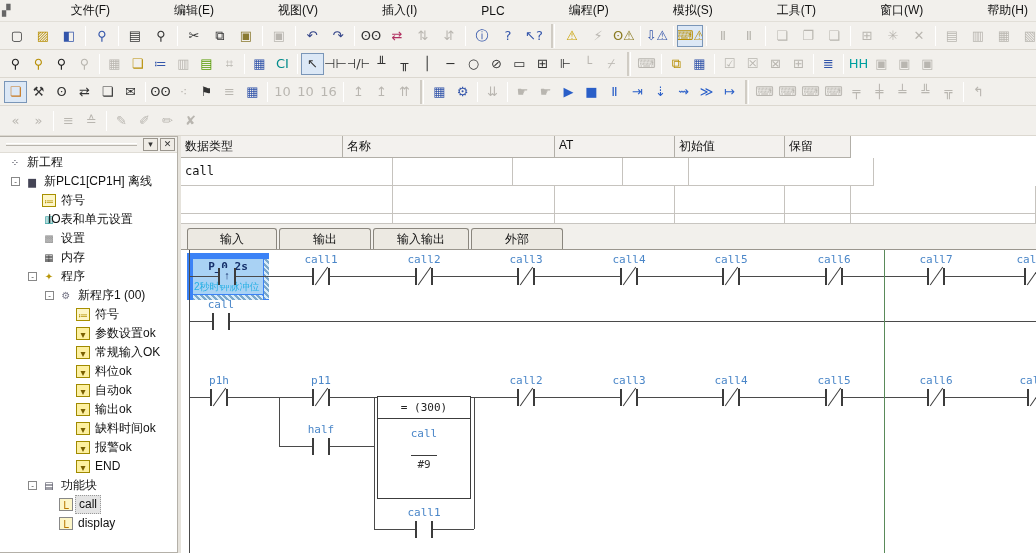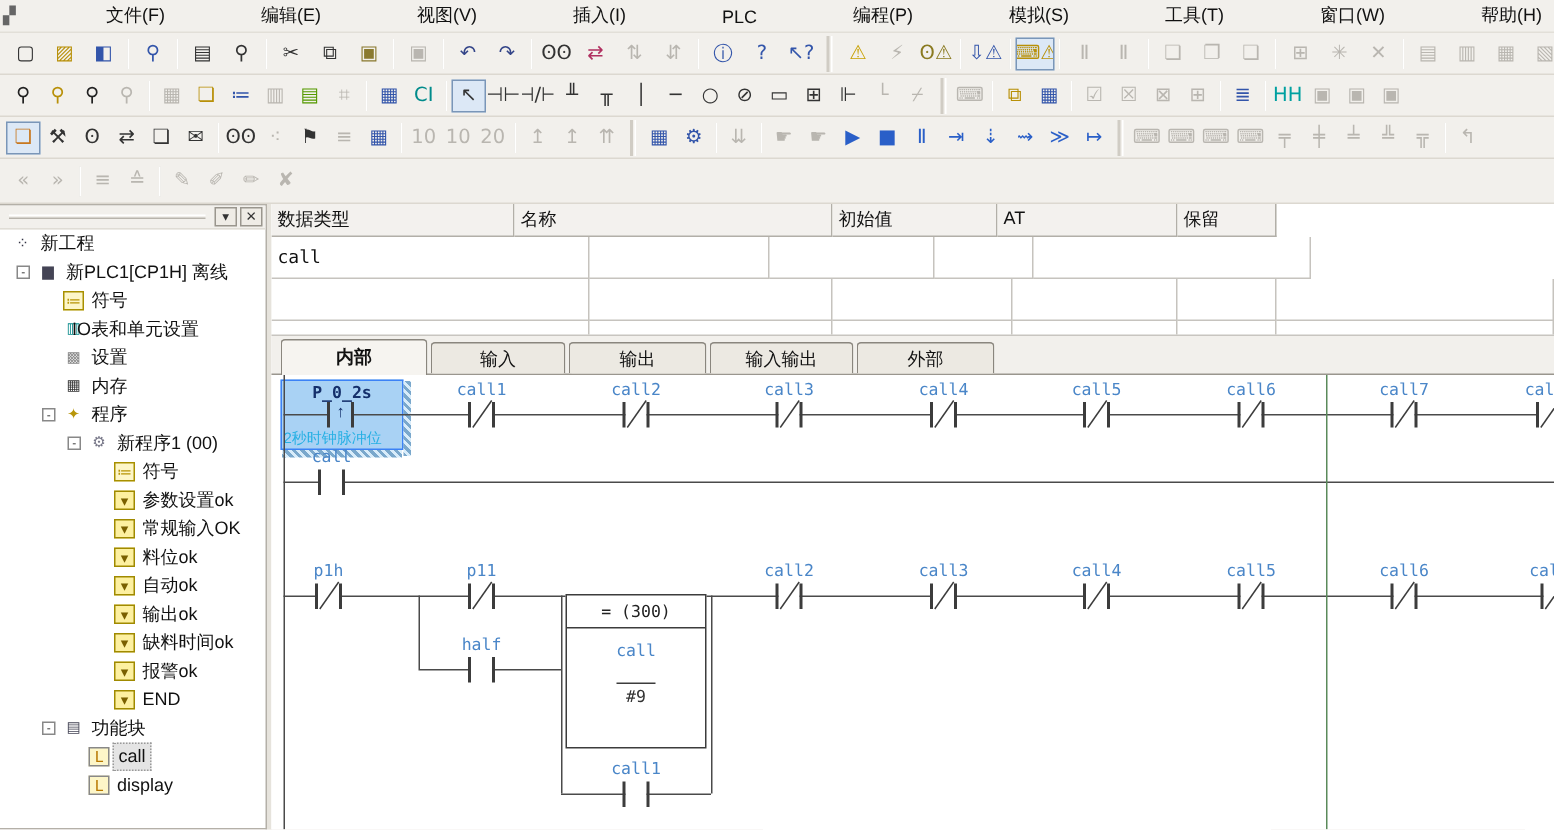--- a/index.html
+++ b/index.html
@@ -77,21 +77,21 @@
   #ladder { position:absolute; left:0; top:114px; width:855px; height:303px; background:#fff; overflow:hidden; }
   .wire { position:absolute; height:1px; background:#4a4a4a; }
   .vline { position:absolute; width:1px; background:#4a4a4a; }
   .pageline { position:absolute; width:1px; top:0; height:303px; }
   .lad-label { position:absolute; transform:translateX(-50%); font-family:"DejaVu Sans Mono", monospace;
                font-size:11px; color:#4a86c8; line-height:12px; }
   .cbacking { position:absolute; background:#fff; }
   .cbar { position:absolute; width:2px; background:#3c3c3c; }
   .cslash { position:absolute; width:1px; height:22px; background:#3c3c3c; transform:rotate(35deg); }
   .carrow { position:absolute; transform:translateX(-50%); font-size:11px; color:#15306b; line-height:14px; }
-  #selcell { position:absolute; background:#a9d2f4; border:1px solid #3b82f6; }
+  #selcell { position:absolute; background:#a9d2f4; border:6px solid #3b82f6; }
   #selcell .hatchR, #selcell .hatchB { position:absolute;
       background:repeating-linear-gradient(45deg,#7aa8cc 0 2px,#d8ecfa 2px 4px); }
   #selcell .hatchR { right:-6px; top:0; width:5px; height:calc(100% + 5px); }
   #selcell .hatchB { left:0; bottom:-6px; width:100%; height:5px; }
   #selcell .stitle { position:absolute; left:0; right:0; top:1px; text-align:center; color:#15306b;
                      font-family:"DejaVu Sans Mono", monospace; font-size:11px; font-weight:bold; }
   #selcell .scomment { position:absolute; left:1px; bottom:0; white-space:nowrap; overflow:hidden;
                        width:100%; color:#28b0e4; font-size:10px; }
   #fbblock { position:absolute; background:#fff; border:1px solid #3c3c3c; }
   #fbblock .bhead { height:22px; line-height:22px; text-align:center; border-bottom:1px solid #3c3c3c;
@@ -232,21 +232,21 @@
       <div class="tbtn" title="properties">✉</div>
       <div class="tsep"></div>
       <div class="tbtn" title="watch-binoculars">ʘʘ</div>
       <div class="tbtn dis" title="output-dots">⁖</div>
       <div class="tbtn" title="flag-page">⚑</div>
       <div class="tbtn dis" title="list-page">≡</div>
       <div class="tbtn" title="grid-page" style="color: rgb(51, 85, 170);">▦</div>
       <div class="tsep"></div>
       <div class="tbtn dis" title="decimal-display">10</div>
       <div class="tbtn dis" title="signed-decimal-display">10</div>
-      <div class="tbtn dis" title="hex-display">20</div>
+      <div class="tbtn dis" title="hex-display">16</div>
       <div class="tsep"></div>
       <div class="tbtn dis" title="monitor-up">↥</div>
       <div class="tbtn dis" title="monitor-up-2">↥</div>
       <div class="tbtn dis" title="multipoint-monitor">⇈</div>
       <div class="tbrk"></div>
       <div class="tbtn" title="simulator-online" style="color: rgb(51, 85, 170);">▦</div>
       <div class="tbtn" title="simulator-settings" style="color: rgb(51, 85, 170);">⚙</div>
       <div class="tsep"></div>
       <div class="tbtn dis" title="simulator-transfer">⇊</div>
       <div class="tsep"></div>
@@ -382,22 +382,22 @@
         </div>
     </div>
 
     <div id="splitter"></div>
 
     <div id="rightpane">
       <div id="vartable">
         <div class="vrow vhead">
             <div class="vcell" style="width: 162px;">数据类型</div>
             <div class="vcell" style="width: 212px;">名称</div>
+            <div class="vcell" style="width: 120px;">AT</div>
             <div class="vcell" style="width: 110px;">初始值</div>
-            <div class="vcell" style="width: 120px;">AT</div>
             <div class="vcell" style="width: 66px;">保留</div>
           </div>
         <div class="vbody">
             <div class="vrow">
               <div class="vcell" style="width: 212px;">call</div>
               <div class="vcell" style="width: 120px;"></div>
               <div class="vcell" style="width: 110px;"></div>
               <div class="vcell" style="width: 66px;"></div>
               <div class="vcell" style="width: 185px;"></div>
             </div>
@@ -413,21 +413,20 @@
               <div class="vcell" style="width: 212px;"></div>
               <div class="vcell" style="width: 162px;"></div>
               <div class="vcell" style="width: 120px;"></div>
               <div class="vcell" style="width: 110px;"></div>
               <div class="vcell" style="width: 66px;"></div>
               <div class="vcell" style="width: 185px;"></div>
             </div>
           </div>
       </div>
       <div id="fbtabs">
-          <div class="ftab active" style="width: 98px;">内部</div>
           <div class="ftab" style="width: 90px;">输入</div>
           <div class="ftab" style="width: 92px;">输出</div>
           <div class="ftab" style="width: 96px;">输入输出</div>
           <div class="ftab" style="width: 92px;">外部</div>
         </div>
       <div id="ladder">
           <div id="selcell" style="left: 6px; top: 3px; width: 82px; height: 47px;">
             <span class="stitle">P_0_2s</span>
             <span class="scomment">2秒时钟脉冲位</span>
             <span class="hatchR"></span>

